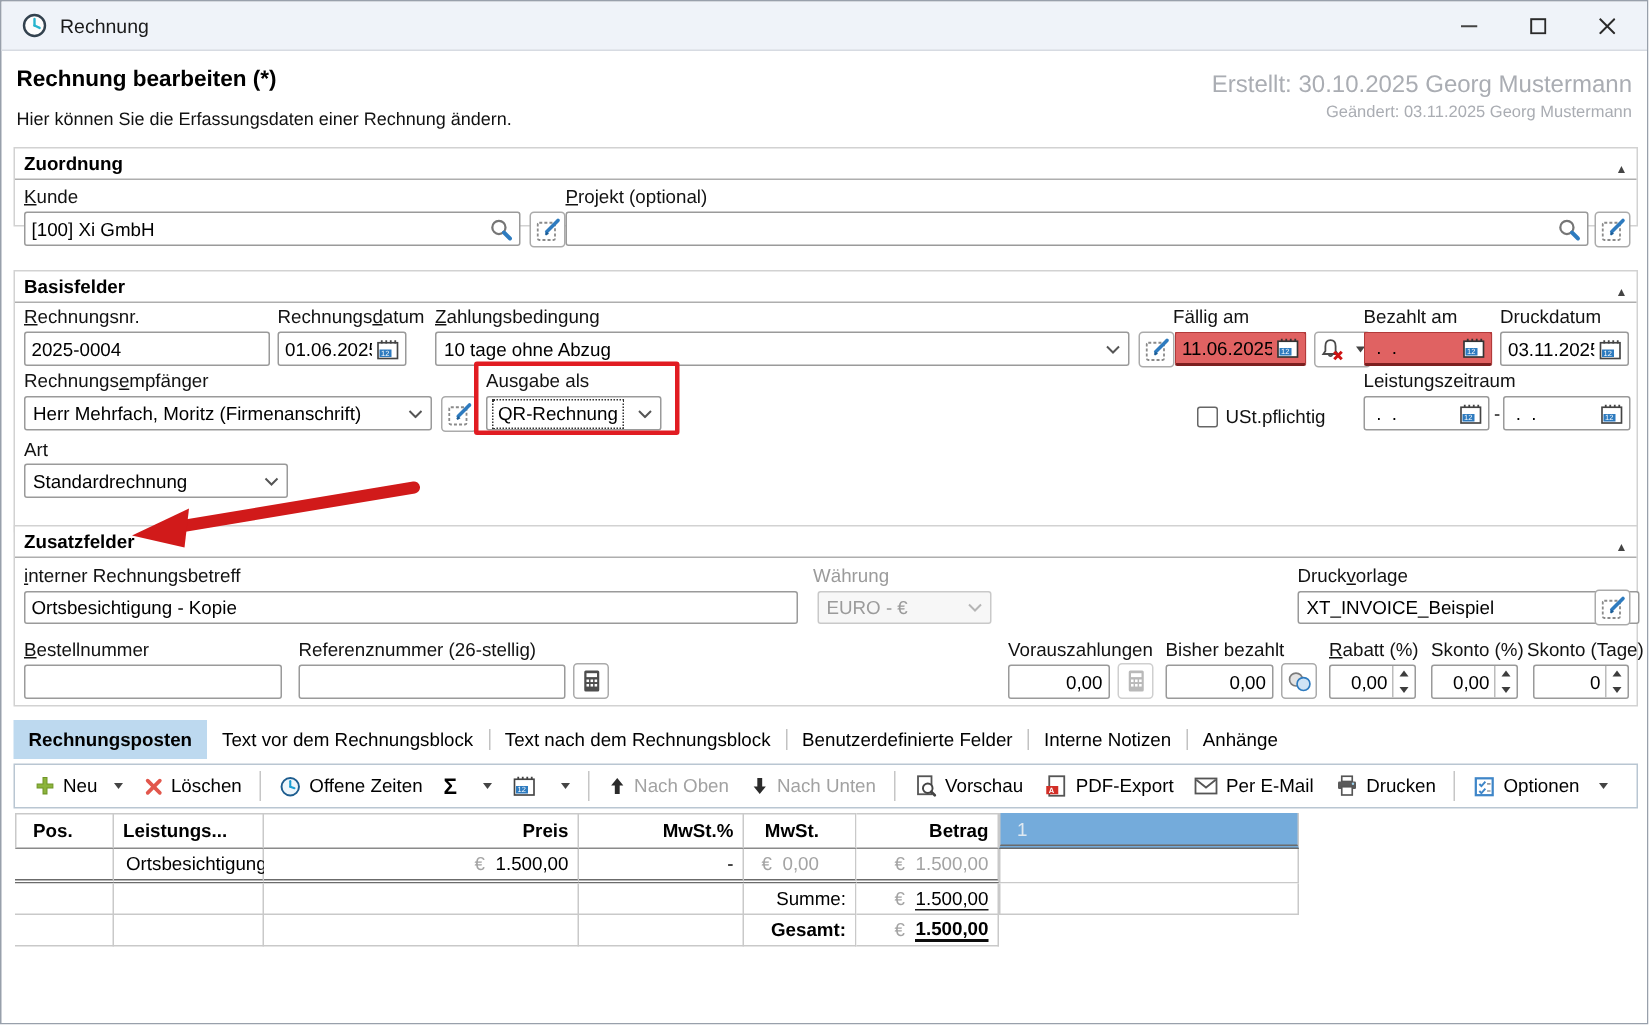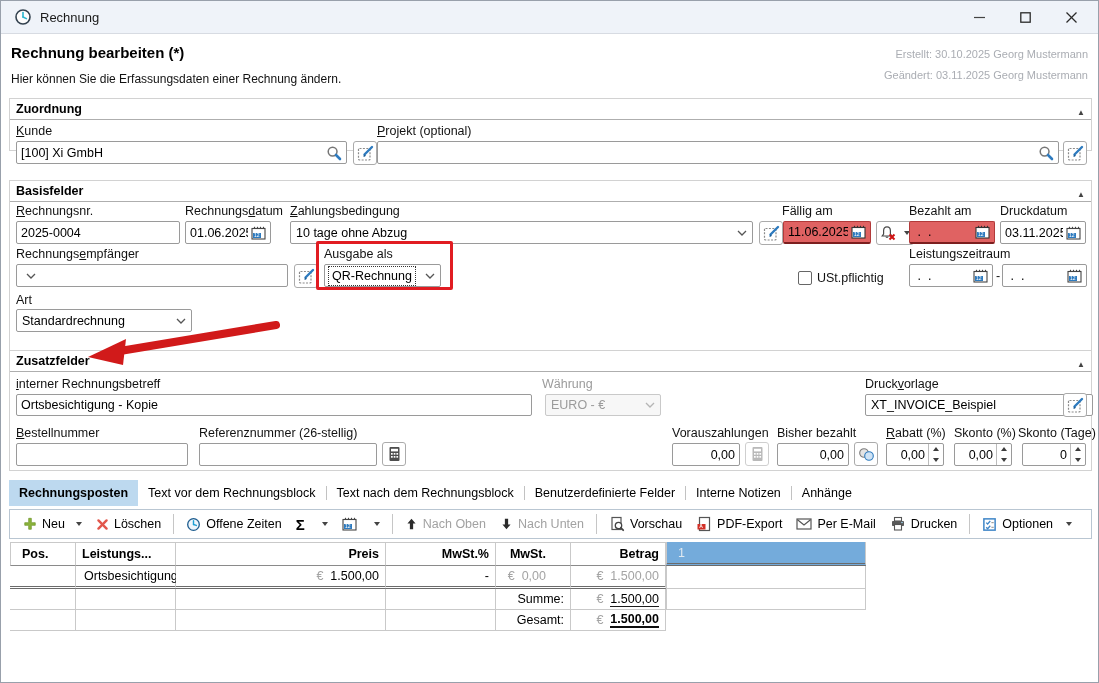--- a/index.html
+++ b/index.html
@@ -9,21 +9,21 @@
   
   .titlebar{position:absolute;left:0;top:0;width:100%;height:33px;background:#eff3f9;border-bottom:1px solid #d7dbe2;display:flex;align-items:center}
   .titlebar .appicon{margin-left:13px;width:18px;height:18px}
   .titlebar .ttl{margin-left:8px;font-size:13px;color:#1a1a1a}
   .wincontrols{position:absolute;right:4px;top:0;height:33px;display:flex}
   .wincontrols .wc{width:46px;height:33px;display:flex;align-items:center;justify-content:center;cursor:default}
 
   
   .pagetitle{position:absolute;left:10px;top:43px;font-size:15px;font-weight:bold;color:#000}
   .pagesub{position:absolute;left:10px;top:71px;font-size:12px;color:#111}
-  .meta1{position:absolute;right:10px;top:47px;font-size:11px;color:#aaadb3}
+  .meta1{position:absolute;right:10px;top:47px;font-size:16px;color:#aaadb3}
   .meta2{position:absolute;right:10px;top:68px;font-size:11px;color:#aaadb3}
 
   
   .sec{position:absolute;left:8px;width:1083px;background:#fff;border:1px solid #d2d2d2}
   .sec-h{position:relative;height:21px;border-bottom:1px solid #aeaeae;font-size:12.5px;font-weight:bold;line-height:20px;padding-left:6px;color:#000}
   .collapse{position:absolute;right:6px;top:4px;font-size:8px;color:#444;cursor:default}
 
   .lbl{position:absolute;font-size:12.5px;color:#121212;white-space:nowrap}
   .lbl.gray{color:#9b9b9b}
   u{text-decoration:underline}
@@ -76,21 +76,21 @@
   .c.d{border-bottom:3px double #6b6b6b}
   .c.s{border-bottom:1px solid #c9c9c9}
   .padl{padding-left:11px}.padl8{padding-left:8px}.padl6{padding-left:6px}
   .num{justify-content:flex-end;padding-right:6px}
   .mwstpad{padding-right:24px}
   .gray{color:#a4a4a4}
   .possel{background:#74abdb;color:#dfe9f1}
   .cur{color:#a4a4a4;margin-right:7px}
   .uline{border-bottom:1px solid #1a1a1a}
   .uline2{border-bottom:2px solid #0d0d0d;font-weight:bold}
-  .boldlbl{font-weight:normal}
+  .boldlbl{font-weight:bold}
 
   
   .ann-box{position:absolute;left:315px;top:240px;width:137px;height:49px;border:3px solid #e11c22;border-radius:2px;z-index:60;pointer-events:none}
   .ann-arrow{position:absolute;left:75px;top:315px;width:212px;height:50px;z-index:60;pointer-events:none}
 </style>
 </head>
 <body>
 
 <div class="window">
 
@@ -261,20 +261,21 @@
             <line x1="9.5" y1="0.8" x2="9.5" y2="3" stroke="#444" stroke-width="1.2"></line>
             <line x1="12.5" y1="0.8" x2="12.5" y2="3" stroke="#444" stroke-width="1.2"></line>
             <rect x="2" y="7" width="8" height="5" fill="#2e7bbf"></rect>
             <text x="3" y="11.3" font-size="5" fill="#fff" font-family="Liberation Sans,sans-serif">12</text>
           </svg>
       </span>
     </div>
 
     <label class="lbl" style="left:6px;top:66px">Rechnungs<u>e</u>mpfänger</label>
     <div class="combo" style="left:6px;top:83px;width:272px">
+      <span class="val">Herr Mehrfach, Moritz (Firmenanschrift)</span>
       <svg class="chev" width="10" height="6" viewBox="0 0 10 6">
           <polyline points="1,1 5,5 9,1" fill="none" stroke="#555" stroke-width="1.3"></polyline>
         </svg>
     </div>
     <div class="btn24" style="left:284px;top:83px">
       <svg width="17" height="17" viewBox="0 0 17 17">
           <rect x="1.5" y="3.5" width="11.5" height="11.5" rx="1" fill="#fff" stroke="#8a8a8a" stroke-width="1.2" stroke-dasharray="2 1.4"></rect>
           <line x1="15" y1="2" x2="7.5" y2="9.5" stroke="#2e7bbf" stroke-width="2.4" stroke-linecap="round"></line>
           <polygon points="6.2,11 7.5,9.5 9,10.8 7,12" fill="#1b5c95"></polygon>
         </svg>

